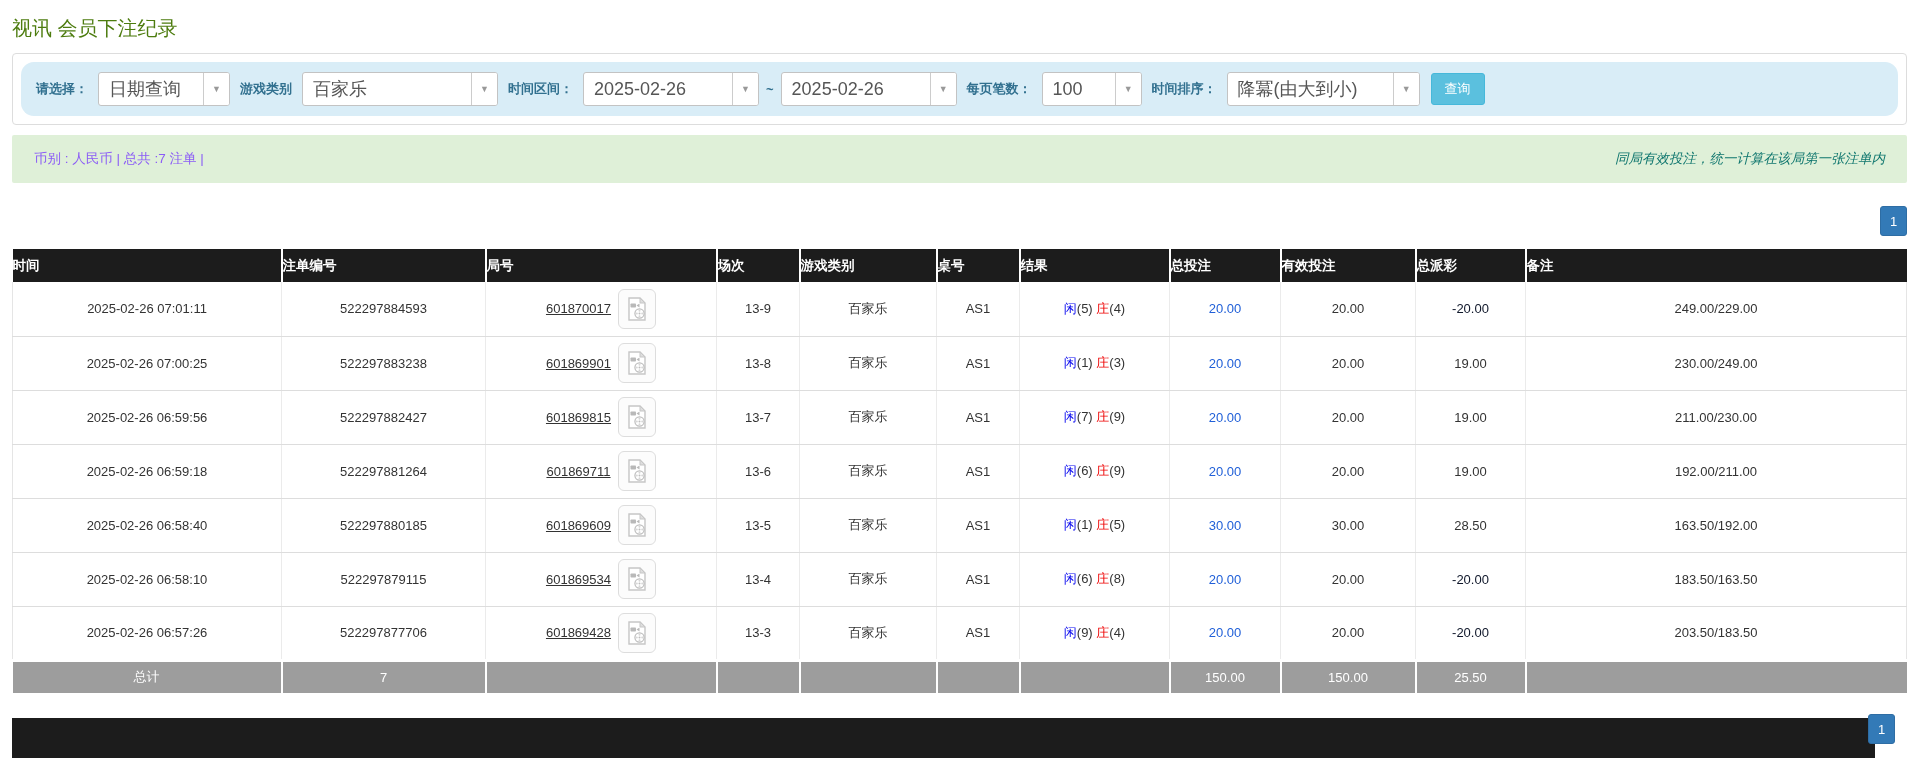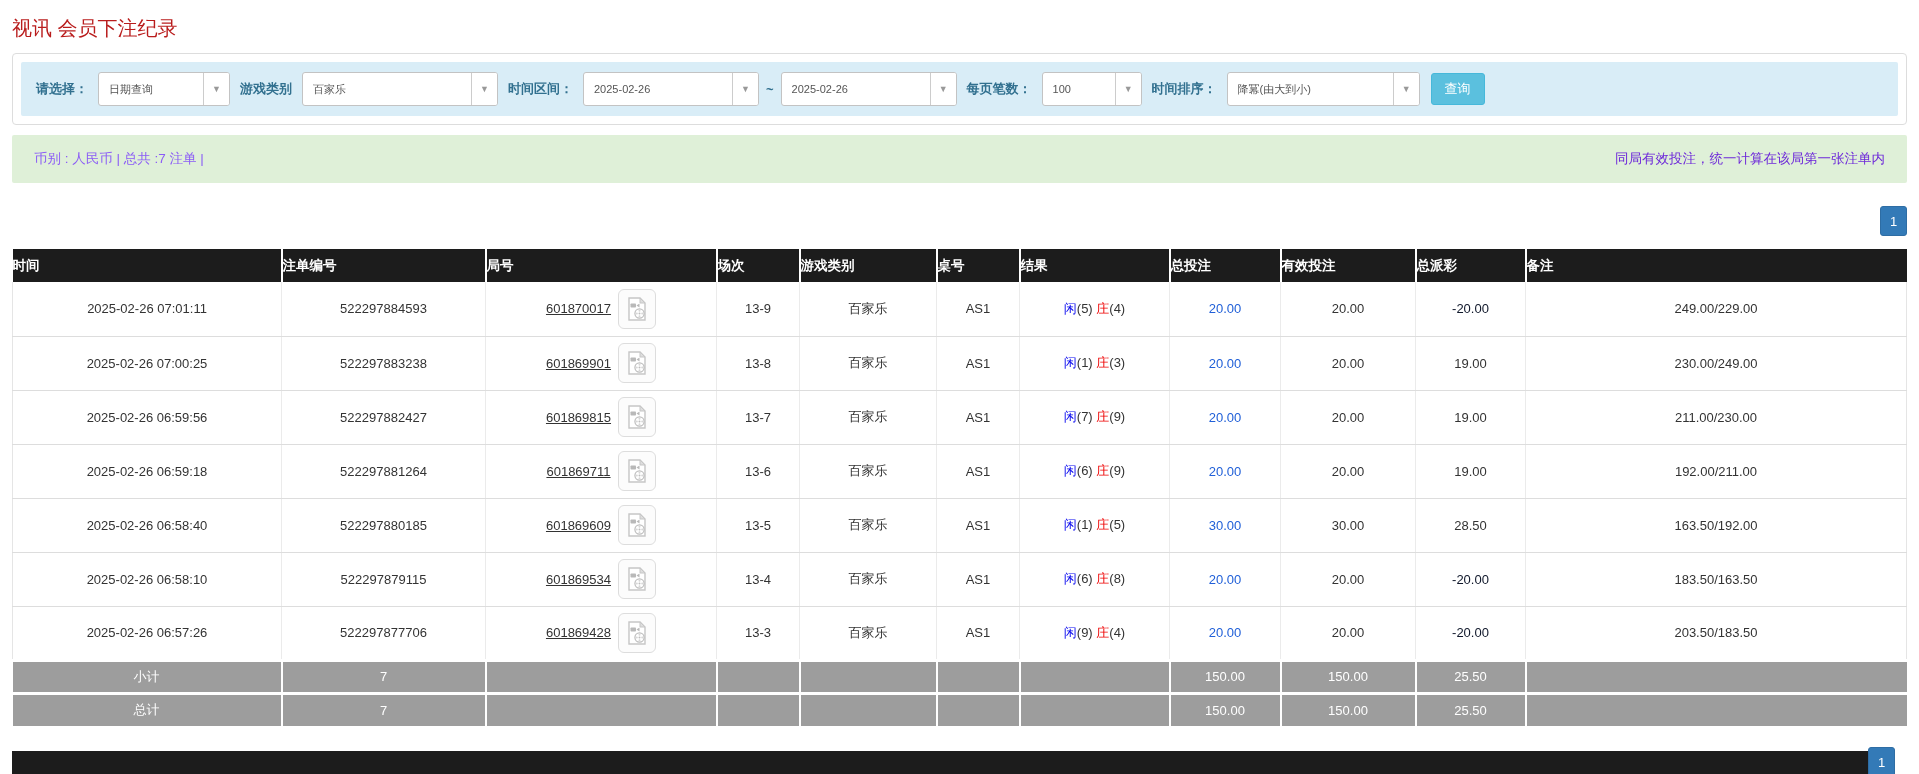--- a/index.html
+++ b/index.html
@@ -4,35 +4,35 @@
 <style>
   * { box-sizing: border-box; margin: 0; padding: 0; }
   html, body {
     width: 1919px; height: 774px; overflow: hidden;
     background: #fff;
     font-family: "Liberation Sans", sans-serif;
   }
   .container { padding: 0 12px; }
 
   
-  .page-title { font-size: 20px; font-weight: 400; color: #b91c1c; padding: 15px 0 11px 0; }
+  .page-title { font-size: 20px; font-weight: 400; color: #4d7c0f; padding: 15px 0 11px 0; }
 
   
   .filter-panel { border: 1px solid #ddd; border-radius: 4px; background: #fff; padding: 8px; }
   .filter-bar {
-    background: #d9edf7; border-radius: 2px;
+    background: #d9edf7; border-radius: 13px;
     display: flex; align-items: center; gap: 7px; padding: 10px 12px;
   }
   .flabel { font-size: 13px; font-weight: bold; color: #31708f; white-space: nowrap; margin: 0 3px; }
   .sel {
     display: inline-flex; align-items: center; justify-content: space-between;
     background: #fff; border: 1px solid #c3c3c3; border-radius: 3px; height: 34px;
     cursor: pointer; overflow: hidden; flex: none;
   }
-  .sel .val { padding: 0 10px; font-size: 11px; color: #555; white-space: nowrap; }
+  .sel .val { padding: 0 10px; font-size: 18px; color: #555; white-space: nowrap; }
   .sel .caret {
     width: 26px; align-self: stretch; border-left: 1px solid #ccc;
     display: flex; align-items: center; justify-content: center;
     color: #999; font-size: 9px; background: #fff;
   }
   .w-qtype { width: 132px; } .w-game { width: 196px; } .w-date { width: 176px; }
   .w-size { width: 100px; } .w-sort { width: 193px; }
   .tilde { color: #31708f; font-size: 13px; font-weight: bold; }
   .search-btn {
     height: 32px; padding: 0 13px; margin-left: 4px;
@@ -40,21 +40,21 @@
     color: #fff; font-size: 13px; cursor: pointer; font-family: inherit; text-align: right;
   }
 
   
   .summary-bar {
     margin-top: 10px; background: #dff0d8; border-radius: 2px;
     display: flex; justify-content: space-between; align-items: center;
     padding: 15px 22px; font-size: 13.5px;
   }
   .summary-left { color: #8b5cf6; }
-  .summary-right { color: #6d28d9; }
+  .summary-right { color: #0f766e; font-style: italic; }
 
   
   .pager-row { display: flex; justify-content: flex-end; margin: 23px 0 13px 0; }
   .pager-btn {
     min-width: 27px; height: 30px; background: #337ab7; border: 1px solid #2e6da4;
     border-radius: 3px; color: #fff; font-size: 13px; cursor: pointer; font-family: inherit;
   }
 
   
   table { width: 100%; border-collapse: collapse; table-layout: fixed; }
@@ -429,33 +429,20 @@
     <td>
       <span class="bet-link">20.00</span>
     </td>
     <td>20.00</td>
     <td class="neg">-20.00</td>
     <td>203.50/183.50</td>
   </tr>
       </tbody>
     <tfoot>
       <tr>
-        <td>小计</td>
-        <td>7</td>
-        <td></td>
-          <td></td>
-          <td></td>
-        <td></td>
-          <td></td>
-        <td>150.00</td>
-        <td>150.00</td>
-        <td>25.50</td>
-        <td></td>
-      </tr>
-      <tr>
         <td>总计</td>
         <td>7</td>
         <td></td>
           <td></td>
           <td></td>
         <td></td>
           <td></td>
         <td>150.00</td>
         <td>150.00</td>
         <td>25.50</td>

